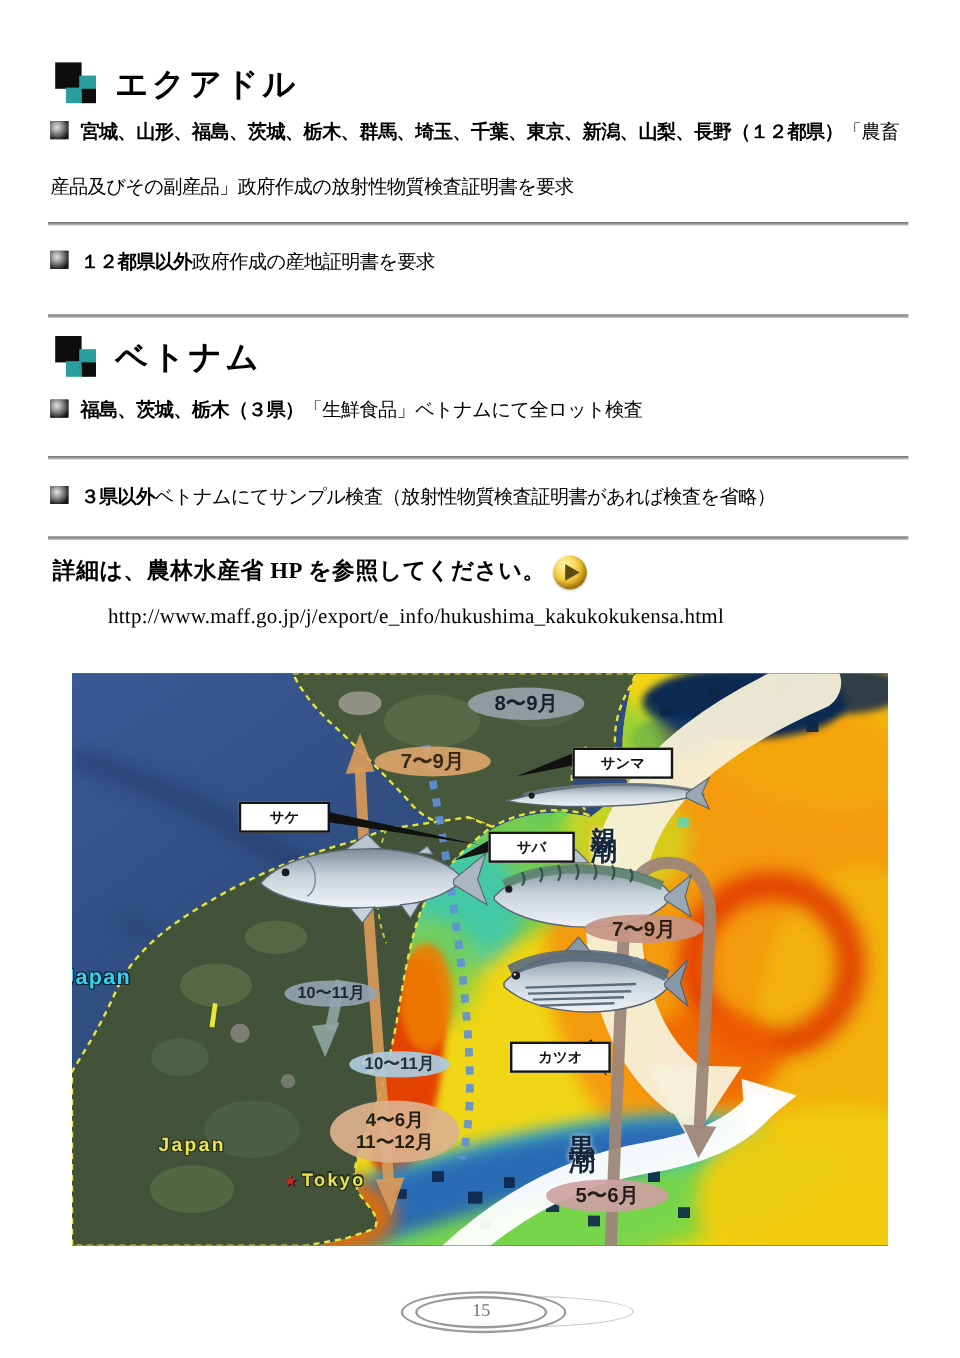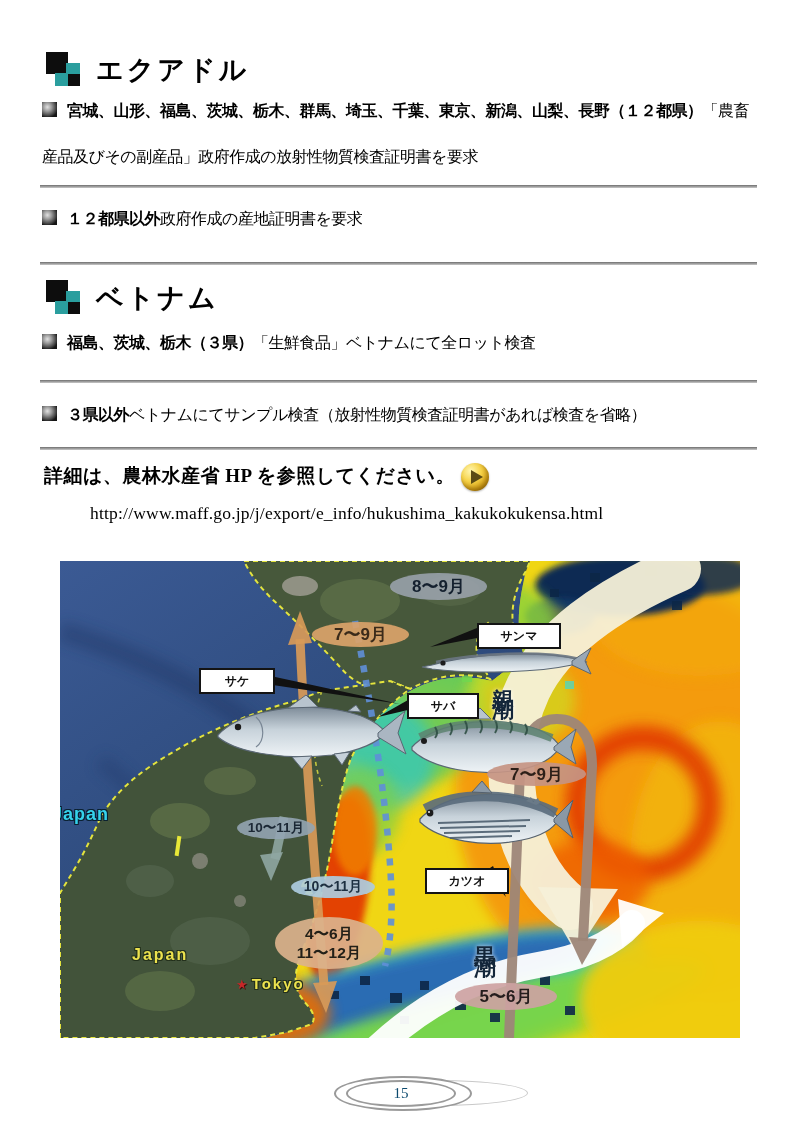--- a/index.html
+++ b/index.html
@@ -56,21 +56,21 @@
   .tstar{color:#c62828;font-size:13px;margin-right:2px;
         text-shadow:1px 1px 0 #3a0a0a;}
 
   
   .pn-back{position:absolute;left:348px;top:1080px;width:178px;height:24px;
         border:1px solid #c9c9c9;border-radius:50%;}
   .pn-outer{position:absolute;left:334px;top:1076px;width:134px;height:31px;
         border:2px solid #9a9a9a;border-radius:50%;background:#fff;}
   .pn-inner{position:absolute;left:10px;top:2px;width:106px;height:23px;
         border:2px solid #9a9a9a;border-radius:50%;display:flex;align-items:center;justify-content:center;
-        font-size:15px;color:#0c4a6e;}
+        font-size:15px;color:#737373;}
 </style>
 </head>
 <body>
 
 <div class="page">
 
   <div class="sec-head" style="top:52px;">
     <div class="sec-icon">
       <div class="q1"></div>
         <div class="q2"></div>

